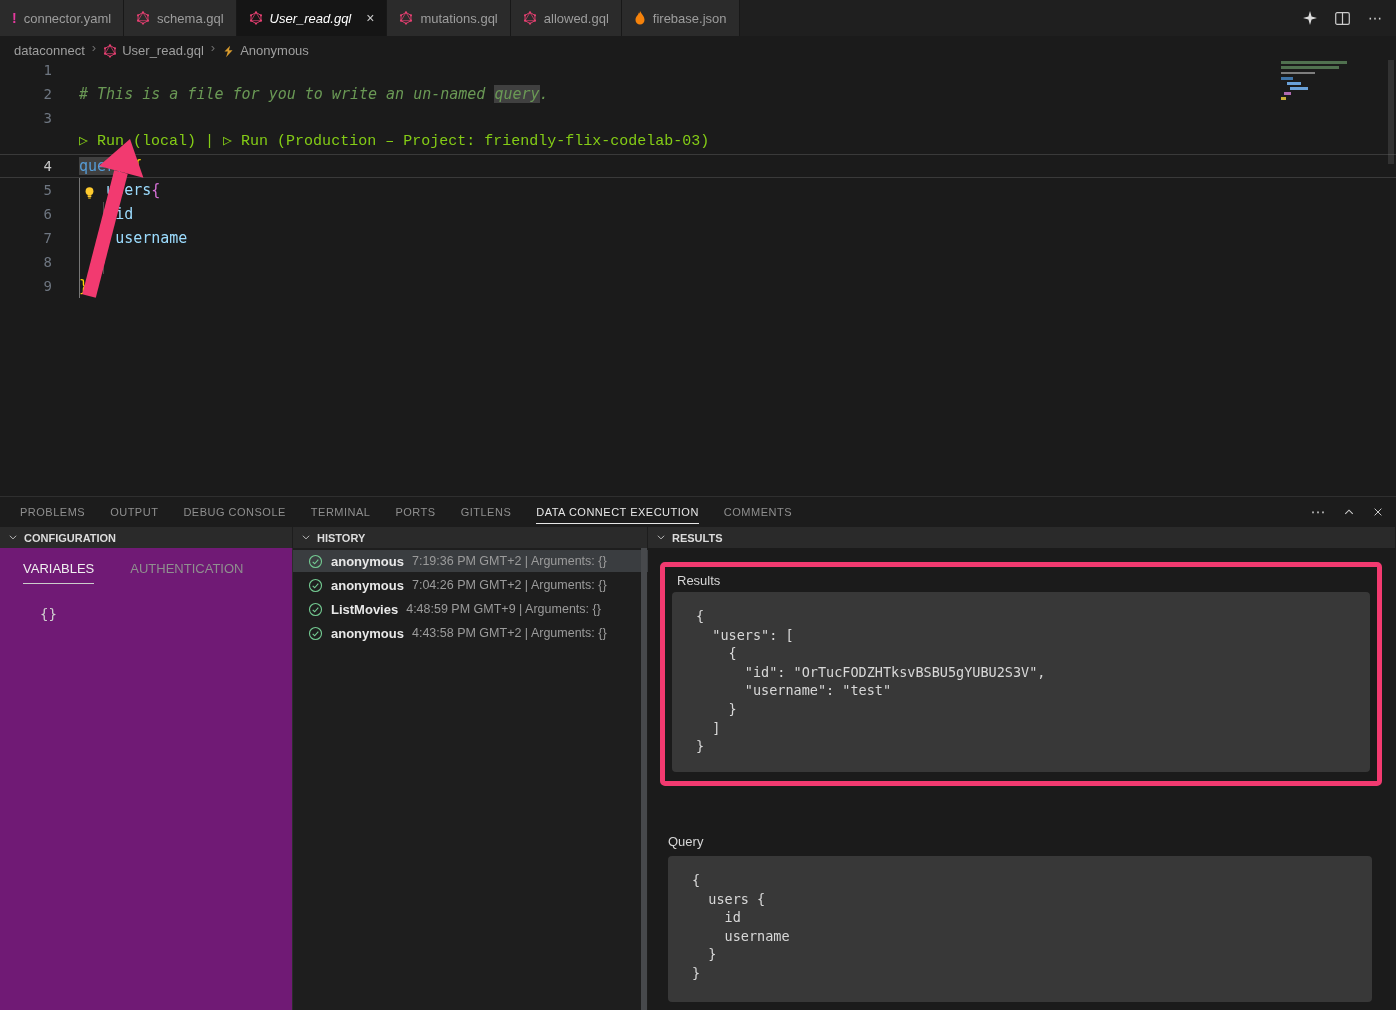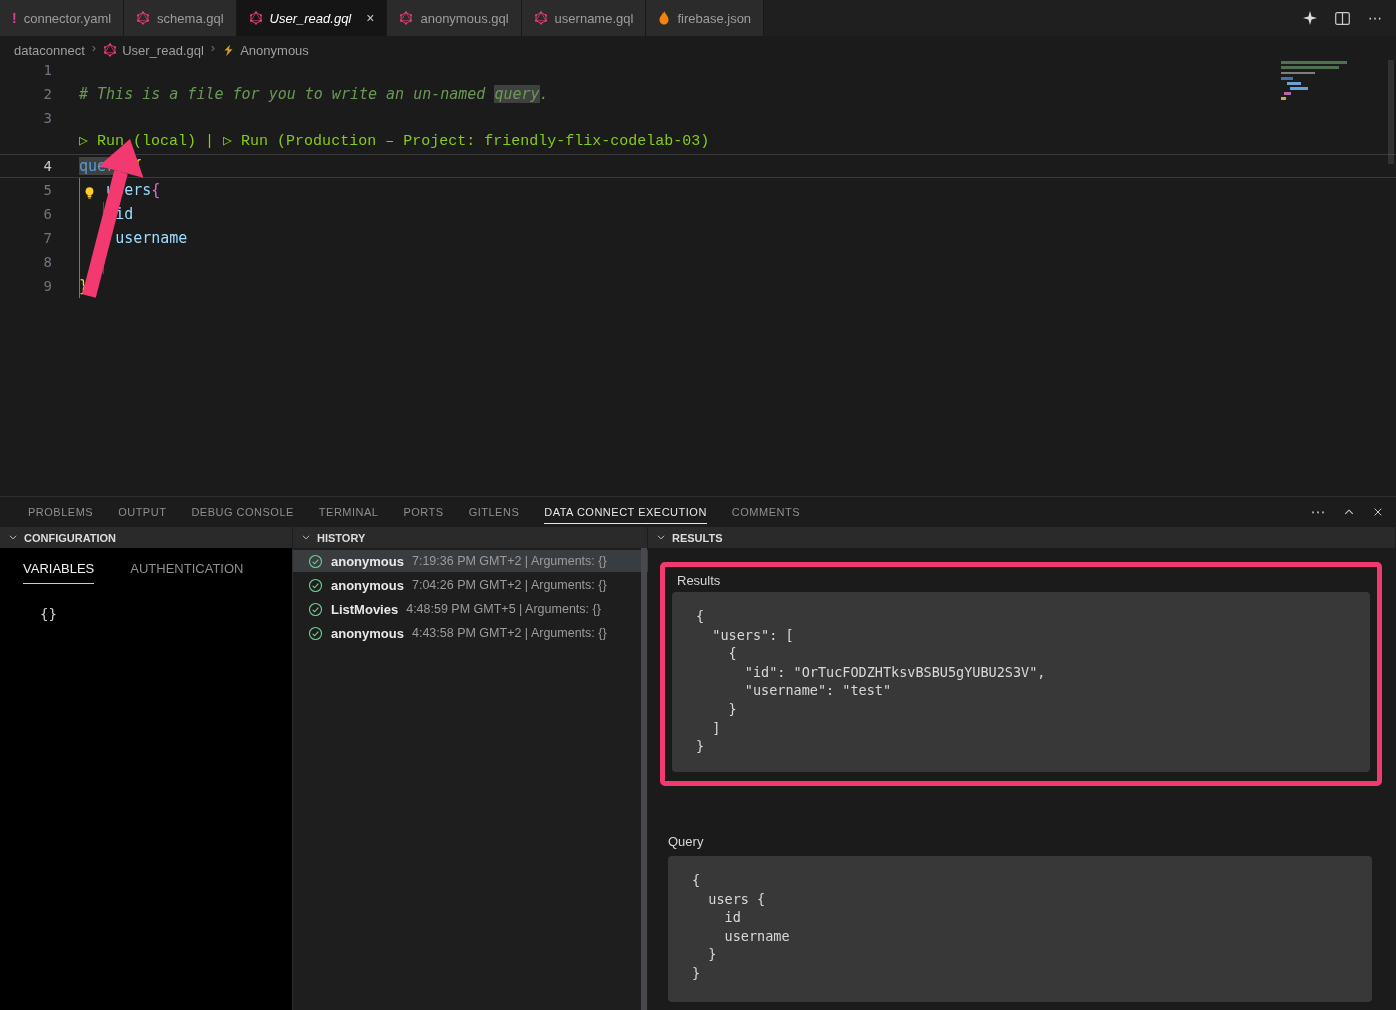--- a/index.html
+++ b/index.html
@@ -17,21 +17,21 @@
   .tab .ticon { display:flex; align-items:center; }
   .tabbar-actions { margin-left:auto; display:flex; align-items:center; gap:18px;
                     padding-right:14px; color:#d0d0d0; font-size:14px; }
   .tabbar-actions > span { display:flex; align-items:center; cursor:pointer; }
 
   
   .breadcrumb { position:absolute; left:0; top:36px; width:1396px; height:22px;
                 background:#1b1b1b; display:flex; align-items:center; gap:7px;
                 padding-left:14px; font-size:13px; color:#9f9f9f; }
   .breadcrumb .sep { color:#6e6e6e; }
-  .crumb { display:flex; align-items:center; gap:5px; cursor:pointer;margin-top:6px; }
+  .crumb { display:flex; align-items:flex-end; gap:5px; cursor:pointer;margin-top:6px; }
 
   
   .editor { position:absolute; left:0; top:58px; width:1396px; height:438px;
             background:#1b1b1b; overflow:hidden; }
   .ed-row { display:flex; height:24px; line-height:24px; position:relative;
             font-family:"DejaVu Sans Mono", monospace; font-size:15px; }
   .ed-row .ln { flex:none; width:52px; text-align:right; padding-right:0;
                 margin-right:27px; color:#6e7681; font-size:14px; }
   .ed-row.current .ln { color:#c8c8c8; }
   .ed-row.current { box-shadow: inset 0 1px 0 #3a3a3a, inset 0 -1px 0 #3a3a3a; }
@@ -51,37 +51,37 @@
   .minimap { position:absolute; top:0; }
   .mm { position:absolute; }
   .edscroll { position:absolute; left:1388px; top:2px; width:6px; height:104px;
               background:rgba(130,130,130,0.22); }
   .arrow-svg { position:absolute; left:0; top:0; pointer-events:none; }
 
   
   .panel { position:absolute; left:0; top:496px; width:1396px; height:514px;
            background:#1c1c1c; border-top:1px solid #2f2f2f; }
   .panel-tabs { height:30px; display:flex; align-items:center; gap:25px;
-                padding-left:28px; font-size:11px; letter-spacing:0.5px;
+                padding-left:20px; font-size:11px; letter-spacing:0.5px;
                 color:#8f8f8f; position:relative; }
   .ptab { cursor:pointer; padding:6px 0 5px 0; border-bottom:1px solid transparent; }
   .ptab.active { color:#e7e7e7; border-bottom-color:#e7e7e7; }
   .win-actions { position:absolute; right:12px; top:0; height:30px; display:flex;
                  align-items:center; gap:17px; color:#c5c5c5; font-size:15px; }
   .win-actions > span { display:flex; align-items:center; cursor:pointer; }
 
   .sec-headers { height:21px; display:flex; }
   .sec-h { background:#2a2a2a; display:flex; align-items:center; gap:6px;
            padding-left:8px; font-size:11px; font-weight:bold; color:#dcdcdc;
            border-right:1px solid #1d1d1d; cursor:pointer; }
   .sec-h.w1 { width:293px; } .sec-h.w2 { width:355px; } .sec-h.w3 { width:748px; }
 
   .panel-body { position:relative; height:463px; }
   .col-config { position:absolute; left:0; top:0; width:293px; height:100%;
-                background:#000000; border-right:1px solid #2c2c2c; }
+                background:#701a75; border-right:1px solid #2c2c2c; }
   .col-history { position:absolute; left:293px; top:0; width:355px; height:100%;
                  background:#1e1e1e; }
   .col-results { position:absolute; left:648px; top:0; width:748px; height:100%;
                  background:#1b1b1b; overflow:hidden; }
 
   
   .cfg-tabs { display:flex; gap:36px; padding:13px 0 0 23px; font-size:13px; color:#8f8f8f; }
   .cfg-tab { padding-bottom:7px; border-bottom:1px solid transparent; cursor:pointer; }
   .cfg-tab.active { color:#f0f0f0; border-bottom-color:#cccccc; }
   .cfg-vars { margin:22px 0 0 40px; font-family:"DejaVu Sans Mono", monospace;
@@ -161,36 +161,36 @@
             <path d="M12 2.5 20.5 7.4 V16.6 L12 21.5 3.5 16.6 V7.4 Z" fill="none" stroke="#E64072" stroke-width="1.6"></path>
             <path d="M12 2.5 20.5 16.6 H3.5 Z" fill="none" stroke="#E64072" stroke-width="1.2"></path>
             <circle cx="12" cy="2.5" r="1.9" fill="#E64072"></circle>
             <circle cx="20.5" cy="7.4" r="1.9" fill="#E64072"></circle>
             <circle cx="20.5" cy="16.6" r="1.9" fill="#E64072"></circle>
             <circle cx="12" cy="21.5" r="1.9" fill="#E64072"></circle>
             <circle cx="3.5" cy="16.6" r="1.9" fill="#E64072"></circle>
             <circle cx="3.5" cy="7.4" r="1.9" fill="#E64072"></circle>
           </svg>
         </span>
-        <span>anonymous.gql</span>
+        <span>mutations.gql</span>
       </div>
       <div class="tab">
         <span class="ticon">
           <svg width="14" height="14" viewBox="0 0 24 24">
             <path d="M12 2.5 20.5 7.4 V16.6 L12 21.5 3.5 16.6 V7.4 Z" fill="none" stroke="#E64072" stroke-width="1.6"></path>
             <path d="M12 2.5 20.5 16.6 H3.5 Z" fill="none" stroke="#E64072" stroke-width="1.2"></path>
             <circle cx="12" cy="2.5" r="1.9" fill="#E64072"></circle>
             <circle cx="20.5" cy="7.4" r="1.9" fill="#E64072"></circle>
             <circle cx="20.5" cy="16.6" r="1.9" fill="#E64072"></circle>
             <circle cx="12" cy="21.5" r="1.9" fill="#E64072"></circle>
             <circle cx="3.5" cy="16.6" r="1.9" fill="#E64072"></circle>
             <circle cx="3.5" cy="7.4" r="1.9" fill="#E64072"></circle>
           </svg>
         </span>
-        <span>username.gql</span>
+        <span>allowed.gql</span>
       </div>
       <div class="tab">
         <span class="ticon">
           <svg width="12" height="14" viewBox="0 0 12 14">
             <path d="M6 0 C8 4 10.5 5 10.5 9 A4.5 4.5 0 0 1 1.5 9 C1.5 5.6 4.3 4.6 4.8 1.6 C5.2 2.6 5.6 3.2 6 0 Z" fill="#F5820B"></path>
           </svg>
         </span>
         <span>firebase.json</span>
       </div>
     </div>
@@ -389,21 +389,21 @@
             <span class="hdetail">7:04:26 PM GMT+2 | Arguments: {}</span>
           </div>
           <div class="hist-row">
             <span style="display: flex;">
               <svg width="15" height="15" viewBox="0 0 16 16">
                 <circle cx="8" cy="8" r="6.4" stroke="#73C991" fill="none" stroke-width="1.2"></circle>
                 <path d="M5 8.3 L7.1 10.4 L11 5.9" stroke="#73C991" fill="none" stroke-width="1.2"></path>
               </svg>
             </span>
             <span class="hname">ListMovies</span>
-            <span class="hdetail">4:48:59 PM GMT+5 | Arguments: {}</span>
+            <span class="hdetail">4:48:59 PM GMT+9 | Arguments: {}</span>
           </div>
           <div class="hist-row">
             <span style="display: flex;">
               <svg width="15" height="15" viewBox="0 0 16 16">
                 <circle cx="8" cy="8" r="6.4" stroke="#73C991" fill="none" stroke-width="1.2"></circle>
                 <path d="M5 8.3 L7.1 10.4 L11 5.9" stroke="#73C991" fill="none" stroke-width="1.2"></path>
               </svg>
             </span>
             <span class="hname">anonymous</span>
             <span class="hdetail">4:43:58 PM GMT+2 | Arguments: {}</span>

